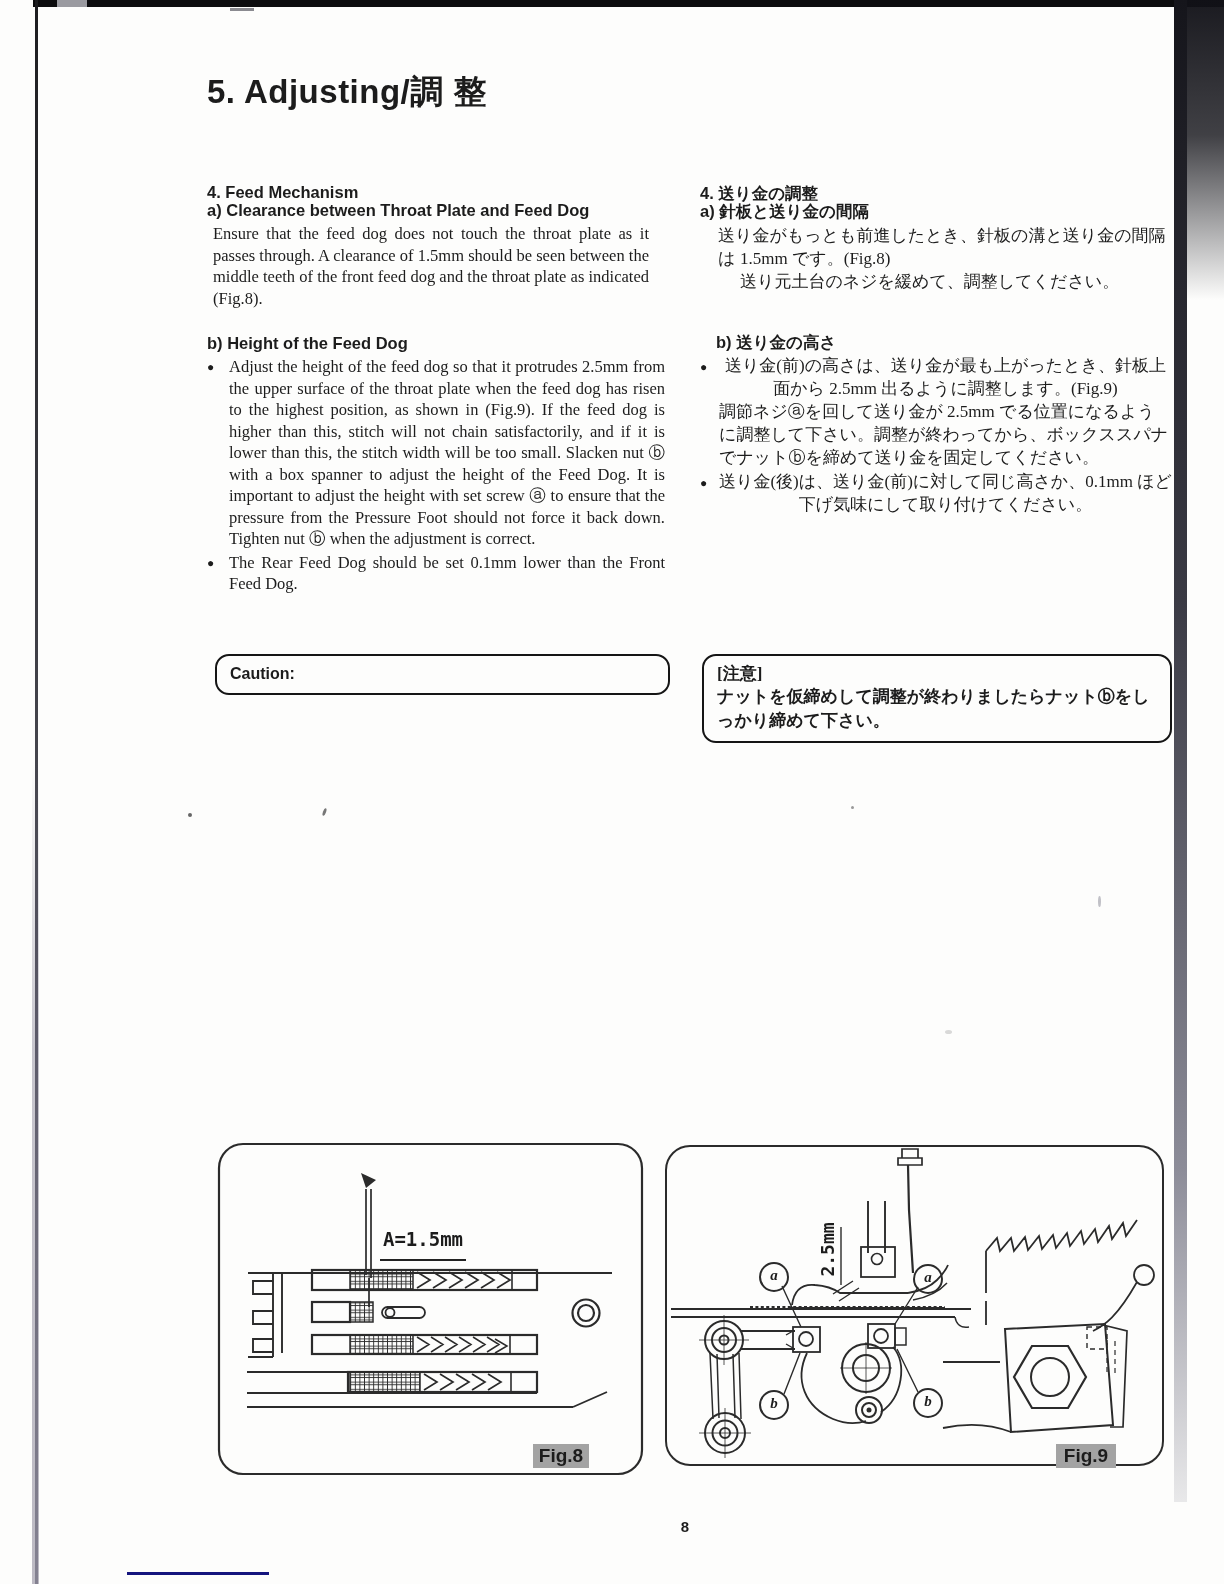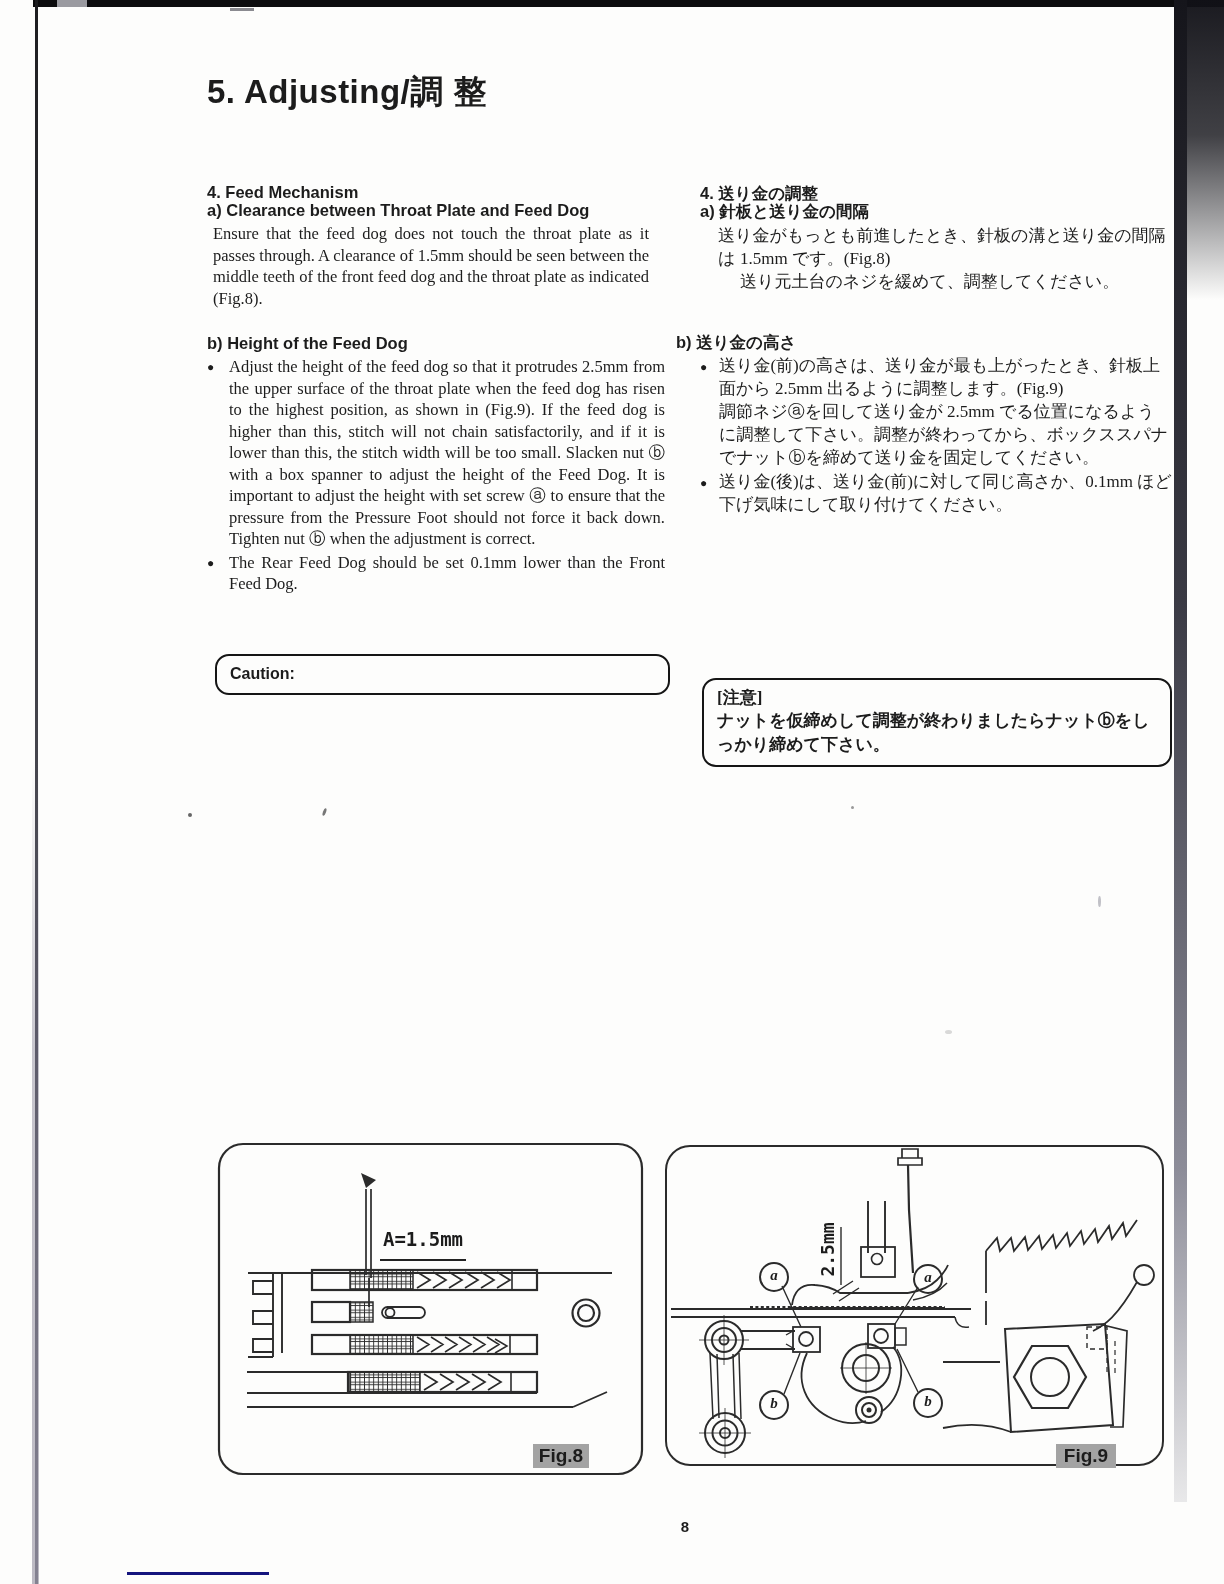--- a/index.html
+++ b/index.html
@@ -28,21 +28,21 @@
   .sans{font-family:"Liberation Sans","DejaVu Sans",sans-serif;}
   .page-title{left:207px;top:70px;font-size:33px;font-weight:bold;letter-spacing:0.5px;}
   .col-heading{font-size:16.5px;font-weight:bold;margin-top:28px;}
   .sub-heading{font-size:16.5px;font-weight:bold;}
   .en-body{font-size:16.5px;line-height:21.5px;text-align:justify;
     font-family:"Liberation Serif","DejaVu Serif",serif;}
   .jp-body{font-size:17px;line-height:23px;
     font-family:"Liberation Serif","DejaVu Serif",serif;}
   .bullet-item{position:relative;padding-left:22px;text-align:justify;}
   .bullet-item::before{content:"\25CF";position:absolute;left:0;top:1px;font-size:12px;}
-  .jp-bullet{position:relative;padding-left:19px;}
+  .jp-bullet{position:relative;padding-left:19px;text-align:center;}
   .jp-bullet::before{content:"\25CF";position:absolute;left:0;top:2px;font-size:12px;}
 
   .caution-box{border:2.5px solid #151515;border-radius:14px;
     padding:7px 13px 8px 13px;background:#fdfdfc;}
   .caution-title{font-family:"Liberation Sans","DejaVu Sans",sans-serif;
     font-size:16px;font-weight:bold;line-height:22px;}
   .caution-body-en{font-family:"Liberation Sans","DejaVu Sans",sans-serif;
     font-size:15.8px;line-height:22px;font-weight:bold;text-align:justify;color:#222;}
   .caution-body-jp{font-size:17px;line-height:24px;font-weight:bold;}
 
@@ -90,28 +90,28 @@
   <div class="caution-title">Caution:</div>
 </div>
 
 <div class="abs sans col-heading" style="left:700px;top:155px;">4. 送り金の調整</div>
 
 <div class="abs sans sub-heading" style="left:700px;top:201px;">a) 針板と送り金の間隔</div>
 <div class="abs jp-body" style="left:718px;top:224px;width:456px;">送り金がもっとも前進したとき、針板の溝と送り金の間隔は</div>
 <div class="abs jp-body" style="left:740px;top:247px;width:420px;">1.5mm です。(Fig.8)</div>
 <div class="abs jp-body" style="left:740px;top:270px;width:420px;">送り元土台のネジを緩めて、調整してください。</div>
 
-<div class="abs sans sub-heading" style="left:676px;top:332px;text-align:center;">b) 送り金の高さ</div>
+<div class="abs sans sub-heading" style="left:716px;top:332px;text-align:center;">b) 送り金の高さ</div>
 <div class="abs" style="left:700px;top:354px;width:472px;">
   <div class="jp-body jp-bullet">送り金(前)の高さは、送り金が最も上がったとき、針板上面から 2.5mm 出るように調整します。(Fig.9)</div>
   <div class="jp-body" style="padding-left:19px;">調節ネジⓐを回して送り金が 2.5mm でる位置になるように調整して下さい。調整が終わってから、ボックススパナでナットⓑを締めて送り金を固定してください。</div>
   <div class="jp-body jp-bullet" style="margin-top:1px;">送り金(後)は、送り金(前)に対して同じ高さか、0.1mm ほど下げ気味にして取り付けてください。</div>
 </div>
 
-<div class="abs caution-box" style="left:702px;top:678px;width:440px;">
+<div class="abs caution-box" style="left:702px;top:654px;width:440px;">
   <div class="caution-title" style="font-family:'Liberation Serif',serif;font-size:17px;">[注意]</div>
   <div class="caution-body-jp">ナットを仮締めして調整が終わりましたらナットⓑをしっかり締めて下さい。</div>
 </div>
 
 <svg class="abs" style="left:215px;top:1135px;" width="430" height="345" viewBox="0 0 430 345">
   <defs>
     <pattern id="hatch8" width="4.6" height="7.2" patternUnits="userSpaceOnUse">
       <path d="M2.3 0 V7.2 M0 2.4 H4.6 M0 5 H4.6" stroke="#2b2b2b" stroke-width="0.9" fill="none"></path>
     </pattern>
   </defs>

